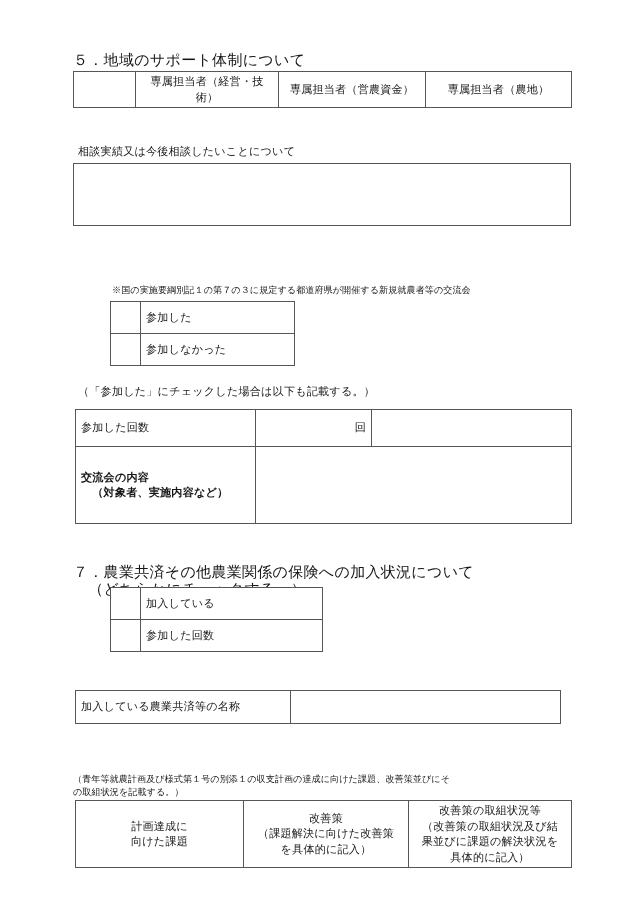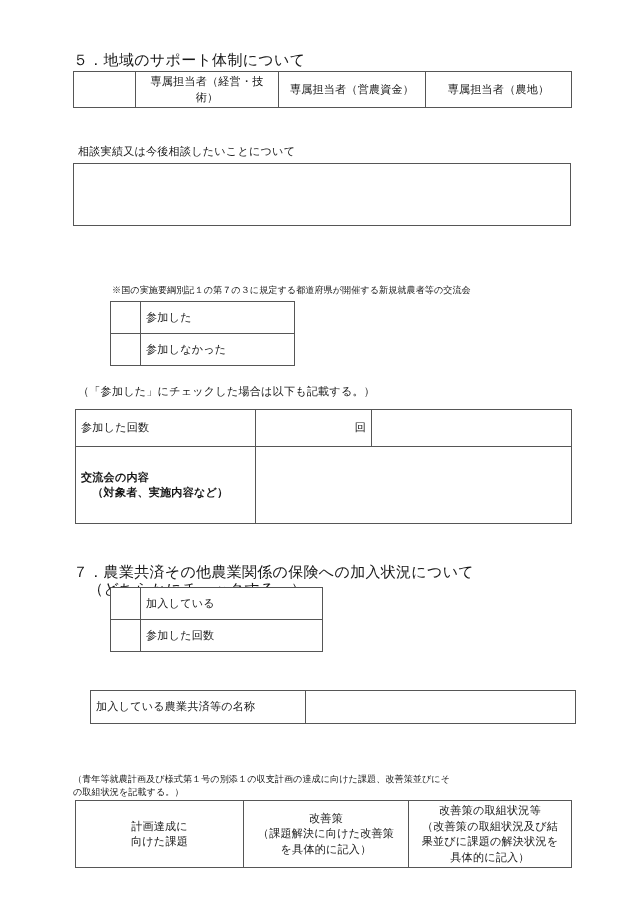--- a/index.html
+++ b/index.html
@@ -166,21 +166,21 @@
         <td>加入している</td>
       </tr>
       <tr>
         <td class="ctr" style="height:27px;"></td>
         <td>参加した回数</td>
       </tr>
     </tbody>
   </table>
 
 
-  <table class="frm" style="left:90px; top:690px; width:485px;">
+  <table class="frm" style="left:75px; top:690px; width:485px;">
     <colgroup>
         <col style="width:215px">
         <col style="width:270px">
       </colgroup>
     <tbody>
       <tr>
         <td style="height:28px;">加入している農業共済等の名称</td>
         <td></td>
       </tr>
     </tbody>

